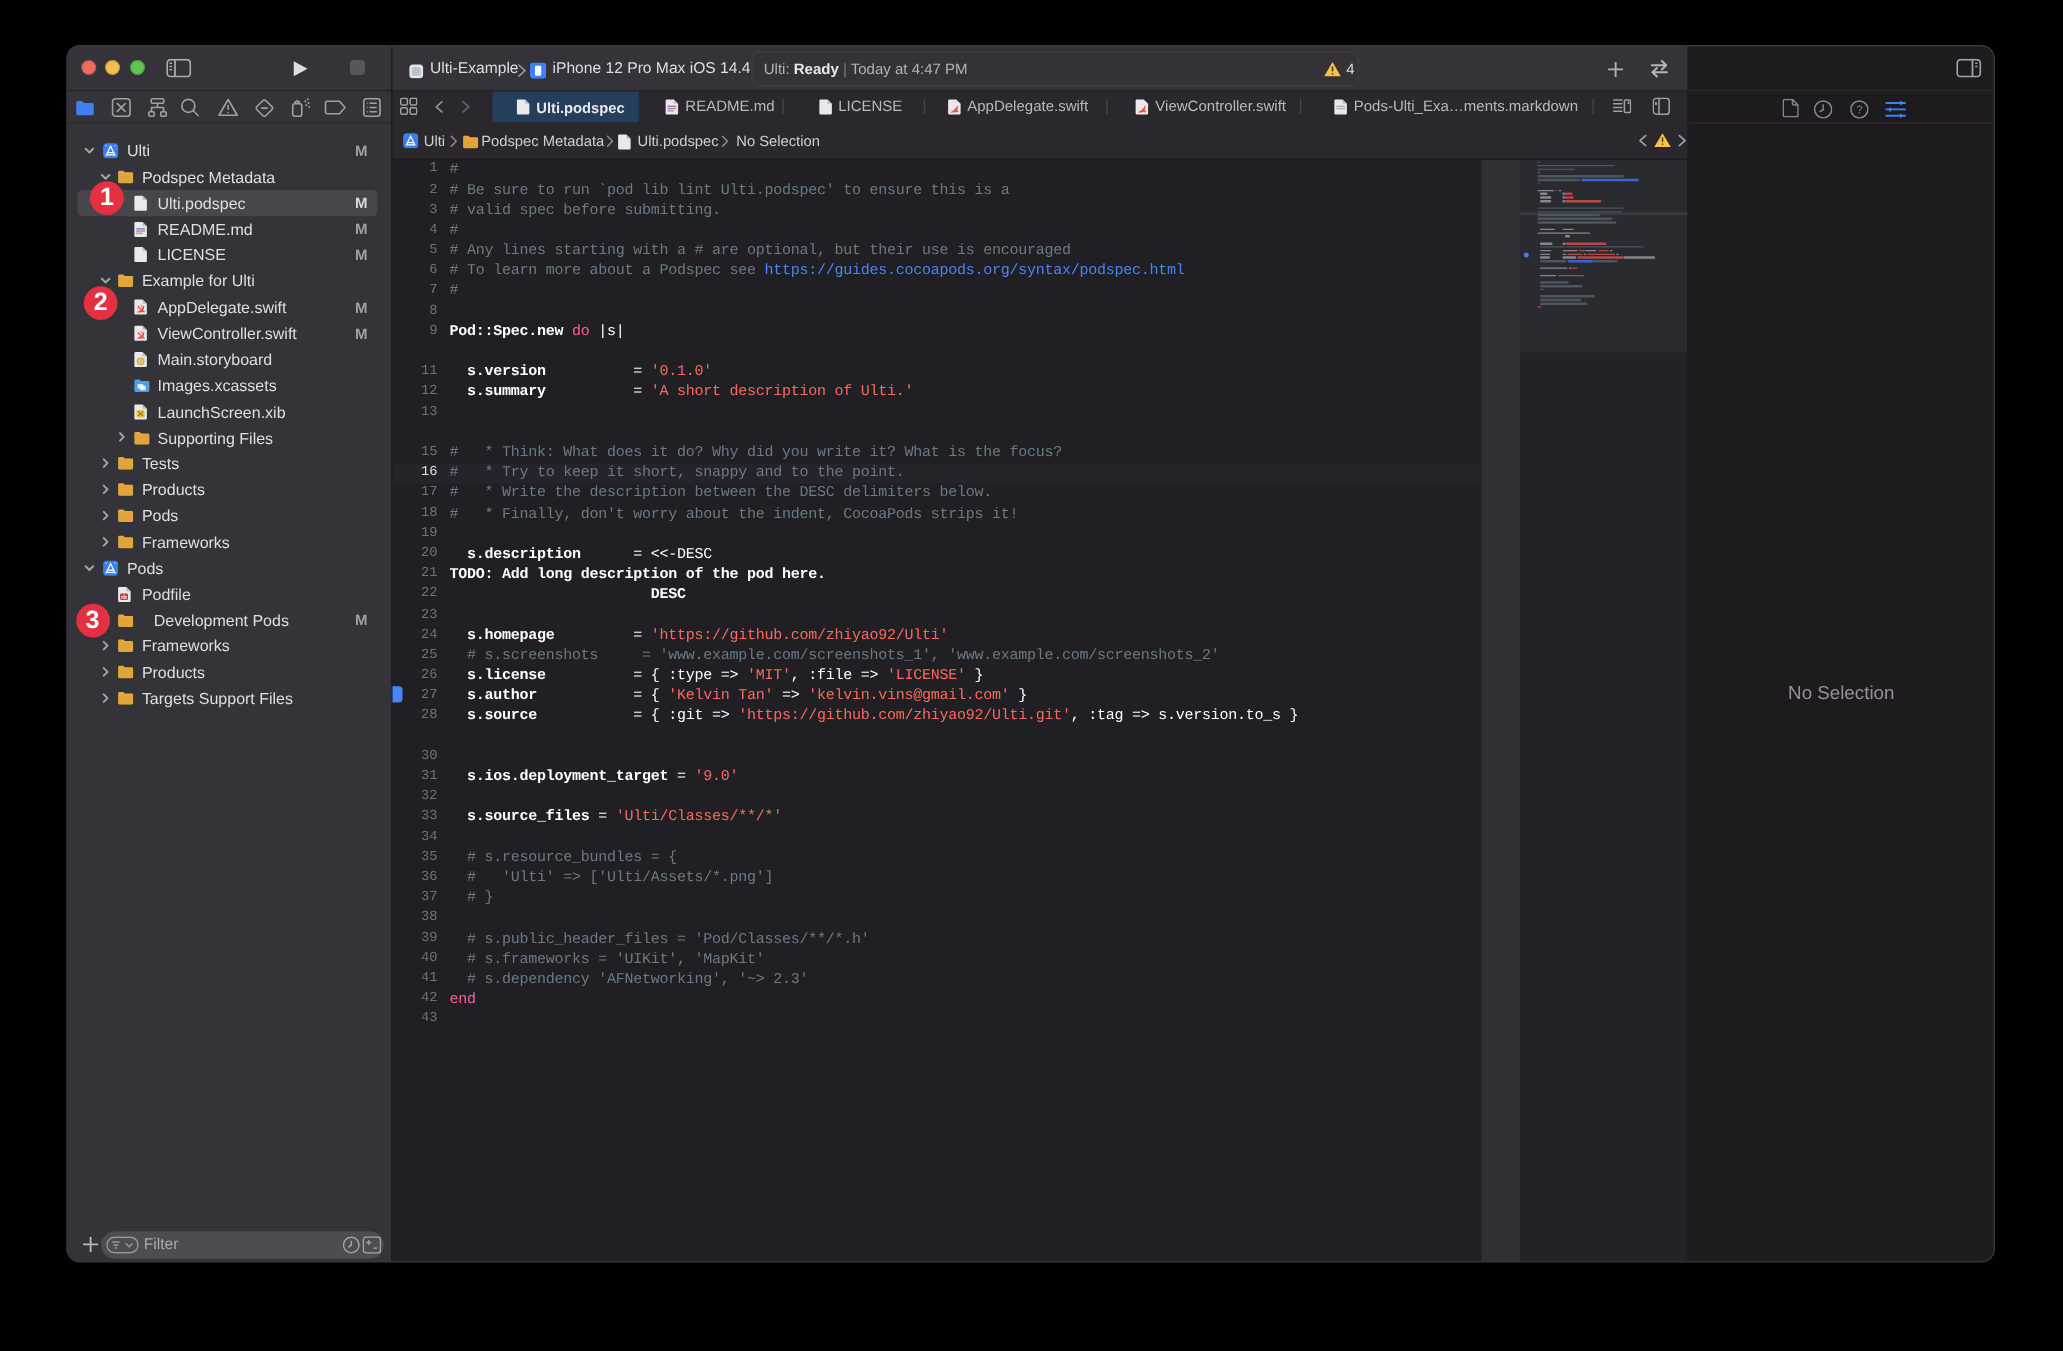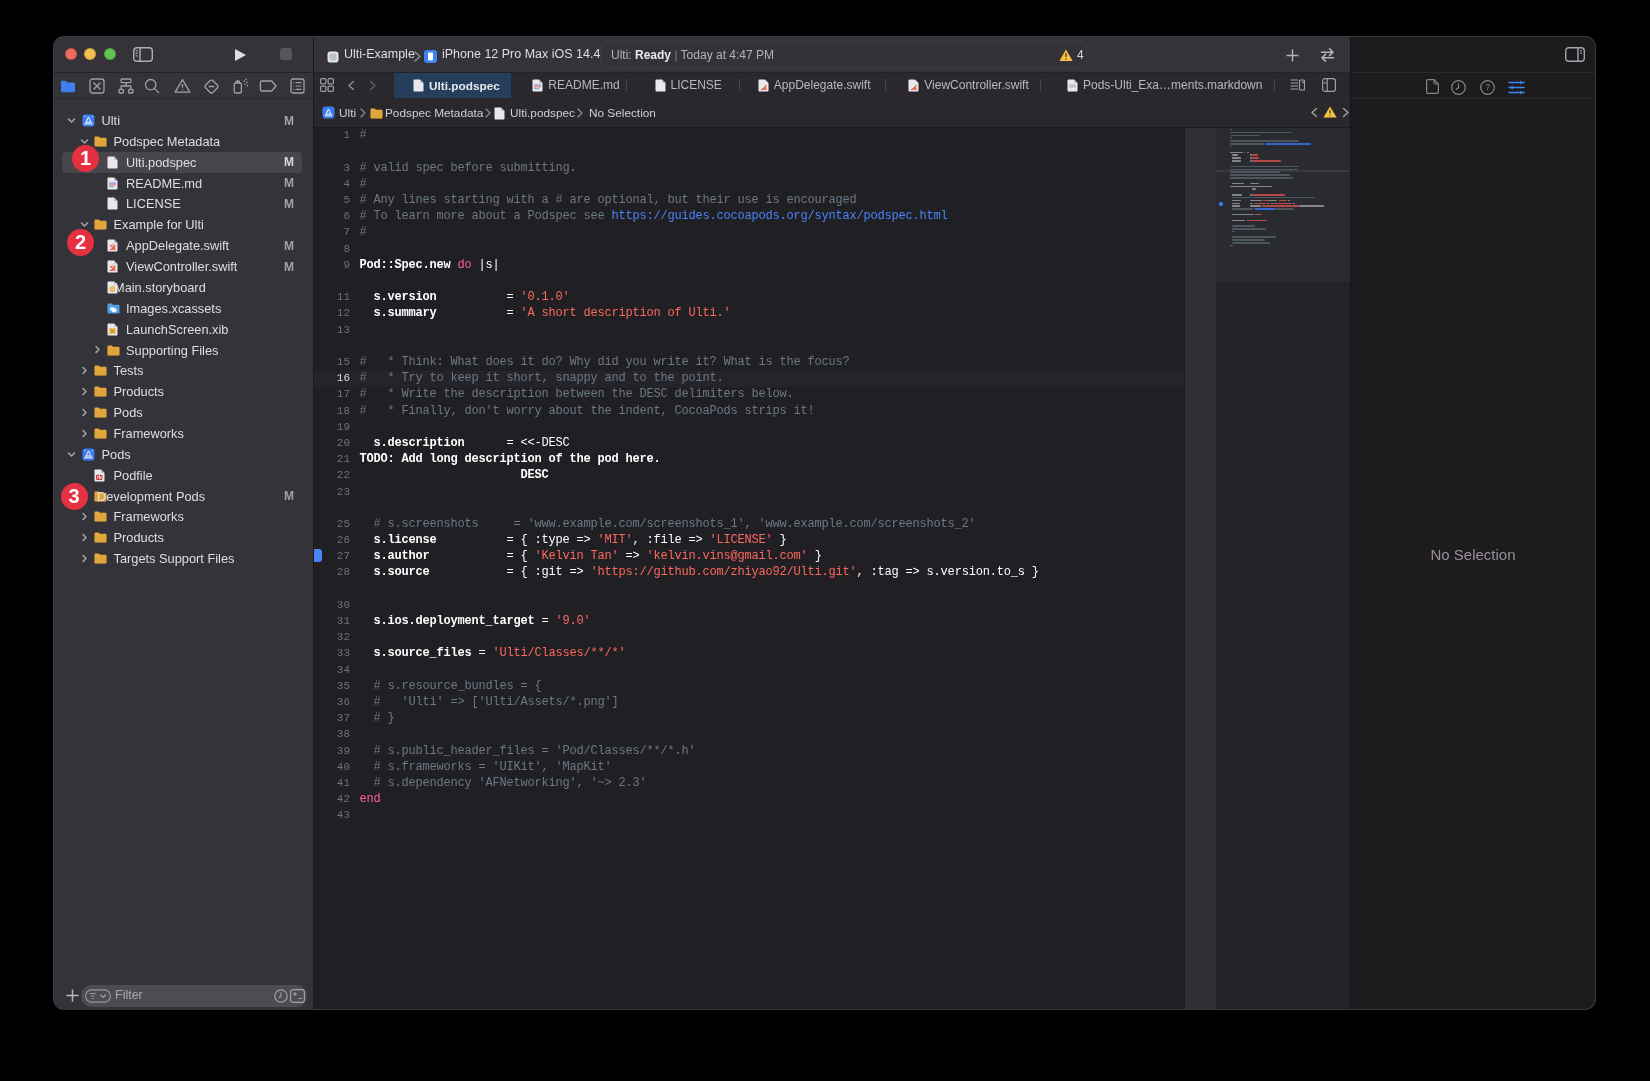--- a/index.html
+++ b/index.html
@@ -239,21 +239,21 @@
           <span class="lbl" style="left:72px">ViewController.swift</span>
           <span class="m">M</span>
         </div>
     <div class="row" style="top:204.9px">
           <svg class="icon" style="left:53px;top:4px" width="11" height="13" viewBox="0 0 11 13">
             <path d="M0.5 1.5 C0.5 0.9 1 0.5 1.5 0.5 H7 L10.5 4 V11.5 C10.5 12.1 10 12.5 9.5 12.5 H1.5 C1 12.5 0.5 12.1 0.5 11.5 Z" fill="#e9e9ec"></path>
             <path d="M7 0.5 L7 3 C7 3.6 7.4 4 8 4 H10.5 Z" fill="#bdbdc2"></path>
             <circle cx="5.5" cy="8" r="2.6" fill="none" stroke="#d8a035" stroke-width="1"></circle>
             <path d="M5.5 5.4 L5.5 3.6 M5.5 5.4 L7.7 8 L5.5 10.6 L3.3 8 Z" fill="#f0c050" stroke="none"></path>
           </svg>
-          <span class="lbl" style="left:60px">Main.storyboard</span>
+          <span class="lbl" style="left:72px">Main.storyboard</span>
         </div>
     <div class="row" style="top:225.7px">
           <svg class="icon" style="left:53px;top:5px" width="13" height="11" viewBox="0 0 13 11">
             <path d="M0.5 1.6 C0.5 1 1 0.5 1.6 0.5 H4.6 L5.9 1.8 H11.4 C12 1.8 12.5 2.3 12.5 2.9 V9.4 C12.5 10 12 10.5 11.4 10.5 H1.6 C1 10.5 0.5 10 0.5 9.4 Z" fill="#4aa0e8"></path>
             <rect x="3" y="4.2" width="4.6" height="3.6" rx="0.6" fill="#d8ecfb"></rect>
             <rect x="5" y="5.6" width="4.6" height="3.6" rx="0.6" fill="#fff" opacity="0.85"></rect>
           </svg>
           <span class="lbl" style="left:72px">Images.xcassets</span>
         </div>
     <div class="row" style="top:246.6px">
@@ -336,21 +336,21 @@
             <rect x="2" y="5.8" width="6.4" height="5.2" rx="1" fill="#c83c3c"></rect>
             <text x="5.2" y="10" font-size="4.6" font-weight="bold" fill="#fff" text-anchor="middle" font-family="Liberation Sans">rb</text>
           </svg>
           <span class="lbl" style="left:59.5px">Podfile</span>
         </div>
     <div class="row" style="top:413.5px">
           <svg class="icon" style="left:40px;top:5px" width="13" height="11" viewBox="0 0 13 11">
             <path d="M0.5 1.6 C0.5 1 1 0.5 1.6 0.5 H4.6 L5.9 1.8 H11.4 C12 1.8 12.5 2.3 12.5 2.9 V9.4 C12.5 10 12 10.5 11.4 10.5 H1.6 C1 10.5 0.5 10 0.5 9.4 Z" fill="#e7a93e"></path>
             <path d="M0.5 3.4 H12.5 V9.4 C12.5 10 12 10.5 11.4 10.5 H1.6 C1 10.5 0.5 10 0.5 9.4 Z" fill="#d29a35" opacity="0.35"></path>
           </svg>
-          <span class="lbl" style="left:43px">Development Pods</span>
+          <span class="lbl" style="left:69px">Development Pods</span>
           <span class="m">M</span>
         </div>
     <div class="row" style="top:434.3px">
           <svg class="chev" style="left:25.5px;top:5.9px" viewBox="0 0 9 9">
             <path d="M3 1.5 L6 4.5 L3 7.5"></path>
           </svg>
           <svg class="icon" style="left:40px;top:5px" width="13" height="11" viewBox="0 0 13 11">
             <path d="M0.5 1.6 C0.5 1 1 0.5 1.6 0.5 H4.6 L5.9 1.8 H11.4 C12 1.8 12.5 2.3 12.5 2.9 V9.4 C12.5 10 12 10.5 11.4 10.5 H1.6 C1 10.5 0.5 10 0.5 9.4 Z" fill="#e7a93e"></path>
             <path d="M0.5 3.4 H12.5 V9.4 C12.5 10 12 10.5 11.4 10.5 H1.6 C1 10.5 0.5 10 0.5 9.4 Z" fill="#d29a35" opacity="0.35"></path>
           </svg>
@@ -512,39 +512,41 @@
           <rect x="6.4" y="8.6" width="1.2" height="1.3" rx="0.6" fill="#4a3a10"></rect>
         </svg>
       <svg class="icon" style="left:1029px;top:9px" width="8" height="11" viewBox="0 0 8 11">
           <path d="M1.5 1.5 L6 5.5 L1.5 9.5" fill="none" stroke="#9fa0a6" stroke-width="1.4" stroke-linecap="round" stroke-linejoin="round"></path>
         </svg>
     </div>
     <div id="jb-sep"></div>
     <div id="curline"></div>
     <div id="code">
       <div class="cl" style="top:-0.7px"><span class="ln">1</span><span class="ct"><span class="c">#</span></span></div>
+      <div class="cl" style="top:15.5px"><span class="ln">2</span><span class="ct"><span class="c"># Be sure to run `pod lib lint Ulti.podspec' to ensure this is a</span></span></div>
       <div class="cl" style="top:31.7px"><span class="ln">3</span><span class="ct"><span class="c"># valid spec before submitting.</span></span></div>
       <div class="cl" style="top:47.9px"><span class="ln">4</span><span class="ct"><span class="c">#</span></span></div>
       <div class="cl" style="top:64.1px"><span class="ln">5</span><span class="ct"><span class="c"># Any lines starting with a # are optional, but their use is encouraged</span></span></div>
       <div class="cl" style="top:80.2px"><span class="ln">6</span><span class="ct"><span class="c"># To learn more about a Podspec see </span><span class="u">https://guides.cocoapods.org/syntax/podspec.html</span></span></div>
       <div class="cl" style="top:96.4px"><span class="ln">7</span><span class="ct"><span class="c">#</span></span></div>
       <div class="cl" style="top:112.6px"><span class="ln">8</span><span class="ct"></span></div>
       <div class="cl" style="top:128.8px"><span class="ln">9</span><span class="ct"><span class="b">Pod::Spec.new </span><span class="k">do</span><span class="w"> |s|</span></span></div>
       <div class="cl" style="top:161.2px"><span class="ln">11</span><span class="ct"><span class="w">  </span><span class="b">s.version</span><span class="w">          = </span><span class="s">'0.1.0'</span></span></div>
       <div class="cl" style="top:177.4px"><span class="ln">12</span><span class="ct"><span class="w">  </span><span class="b">s.summary</span><span class="w">          = </span><span class="s">'A short description of Ulti.'</span></span></div>
       <div class="cl" style="top:193.6px"><span class="ln">13</span><span class="ct"></span></div>
       <div class="cl" style="top:226.0px"><span class="ln">15</span><span class="ct"><span class="c">#   * Think: What does it do? Why did you write it? What is the focus?</span></span></div>
       <div class="cl" style="top:242.2px"><span class="ln" style="color:#dfdfe2;font-weight:400">16</span><span class="ct"><span class="c">#   * Try to keep it short, snappy and to the point.</span></span></div>
       <div class="cl" style="top:258.3px"><span class="ln">17</span><span class="ct"><span class="c">#   * Write the description between the DESC delimiters below.</span></span></div>
       <div class="cl" style="top:274.5px"><span class="ln">18</span><span class="ct"><span class="c">#   * Finally, don't worry about the indent, CocoaPods strips it!</span></span></div>
       <div class="cl" style="top:290.7px"><span class="ln">19</span><span class="ct"></span></div>
       <div class="cl" style="top:306.9px"><span class="ln">20</span><span class="ct"><span class="w">  </span><span class="b">s.description</span><span class="w">      = &lt;&lt;-DESC</span></span></div>
       <div class="cl" style="top:323.1px"><span class="ln">21</span><span class="ct"><span class="b">TODO: Add long description of the pod here.</span></span></div>
       <div class="cl" style="top:339.3px"><span class="ln">22</span><span class="ct"><span class="b">                       DESC</span></span></div>
       <div class="cl" style="top:355.5px"><span class="ln">23</span><span class="ct"></span></div>
+      <div class="cl" style="top:371.7px"><span class="ln">24</span><span class="ct"><span class="w">  </span><span class="b">s.homepage</span><span class="w">         = </span><span class="s">'https://github.com/zhiyao92/Ulti'</span></span></div>
       <div class="cl" style="top:387.9px"><span class="ln">25</span><span class="ct"><span class="c">  # s.screenshots     = </span><span class="c">'www.example.com/screenshots_1', 'www.example.com/screenshots_2'</span></span></div>
       <div class="cl" style="top:404.1px"><span class="ln">26</span><span class="ct"><span class="w">  </span><span class="b">s.license</span><span class="w">          = { :type =&gt; </span><span class="s">'MIT'</span><span class="w">, :file =&gt; </span><span class="s">'LICENSE'</span><span class="w"> }</span></span></div>
       <div class="cl" style="top:420.2px"><span class="ln">27</span><span class="ct"><span class="w">  </span><span class="b">s.author</span><span class="w">           = { </span><span class="s">'Kelvin Tan'</span><span class="w"> =&gt; </span><span class="s">'kelvin.vins@gmail.com'</span><span class="w"> }</span></span></div>
       <div class="cl" style="top:436.4px"><span class="ln">28</span><span class="ct"><span class="w">  </span><span class="b">s.source</span><span class="w">           = { :git =&gt; </span><span class="s">'https://github.com/zhiyao92/Ulti.git'</span><span class="w">, :tag =&gt; s.version.to_s }</span></span></div>
       <div class="cl" style="top:468.8px"><span class="ln">30</span><span class="ct"></span></div>
       <div class="cl" style="top:485.0px"><span class="ln">31</span><span class="ct"><span class="w">  </span><span class="b">s.ios.deployment_target</span><span class="w"> = </span><span class="s">'9.0'</span></span></div>
       <div class="cl" style="top:501.2px"><span class="ln">32</span><span class="ct"></span></div>
       <div class="cl" style="top:517.4px"><span class="ln">33</span><span class="ct"><span class="w">  </span><span class="b">s.source_files</span><span class="w"> = </span><span class="s">'Ulti/Classes/**/*'</span></span></div>
       <div class="cl" style="top:533.6px"><span class="ln">34</span><span class="ct"></span></div>
       <div class="cl" style="top:549.8px"><span class="ln">35</span><span class="ct"><span class="c">  # s.resource_bundles = {</span></span></div>

